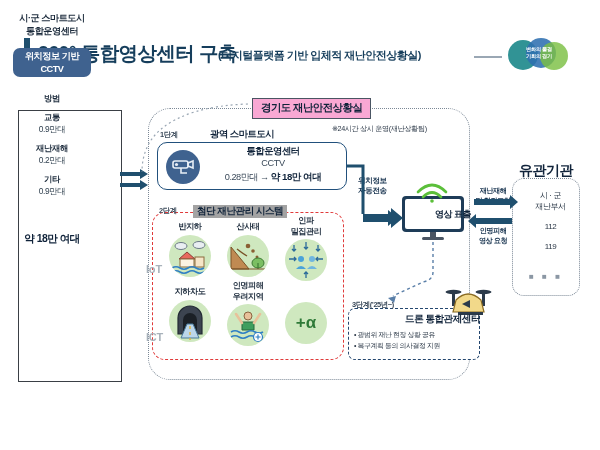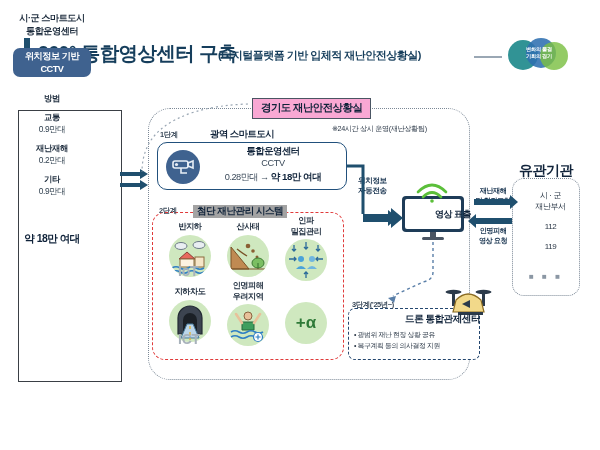--- a/index.html
+++ b/index.html
@@ -287,26 +287,25 @@
     background: #a3a3a3;
     font-size: 9.6px;
     font-weight: bold;
     letter-spacing: -0.5px;
     color: #10233a;
     white-space: nowrap;
     z-index: 7;
   }
   .iot-lbl, .ict-lbl {
     position: absolute;
-    font-size: 14px;
+    font-size: 11px;
     font-weight: bold;
     color: #a8b2bb;
     letter-spacing: -0.2px;
     z-index: 7;
-    margin-left: 32px;
   }
   .iot-lbl { left: 146px; top: 263px; }
   .ict-lbl { left: 146px; top: 331px; }
 
   .tile {
     position: absolute;
     width: 52px;
   }
   .tile .t-lbl {
     width: 52px;

